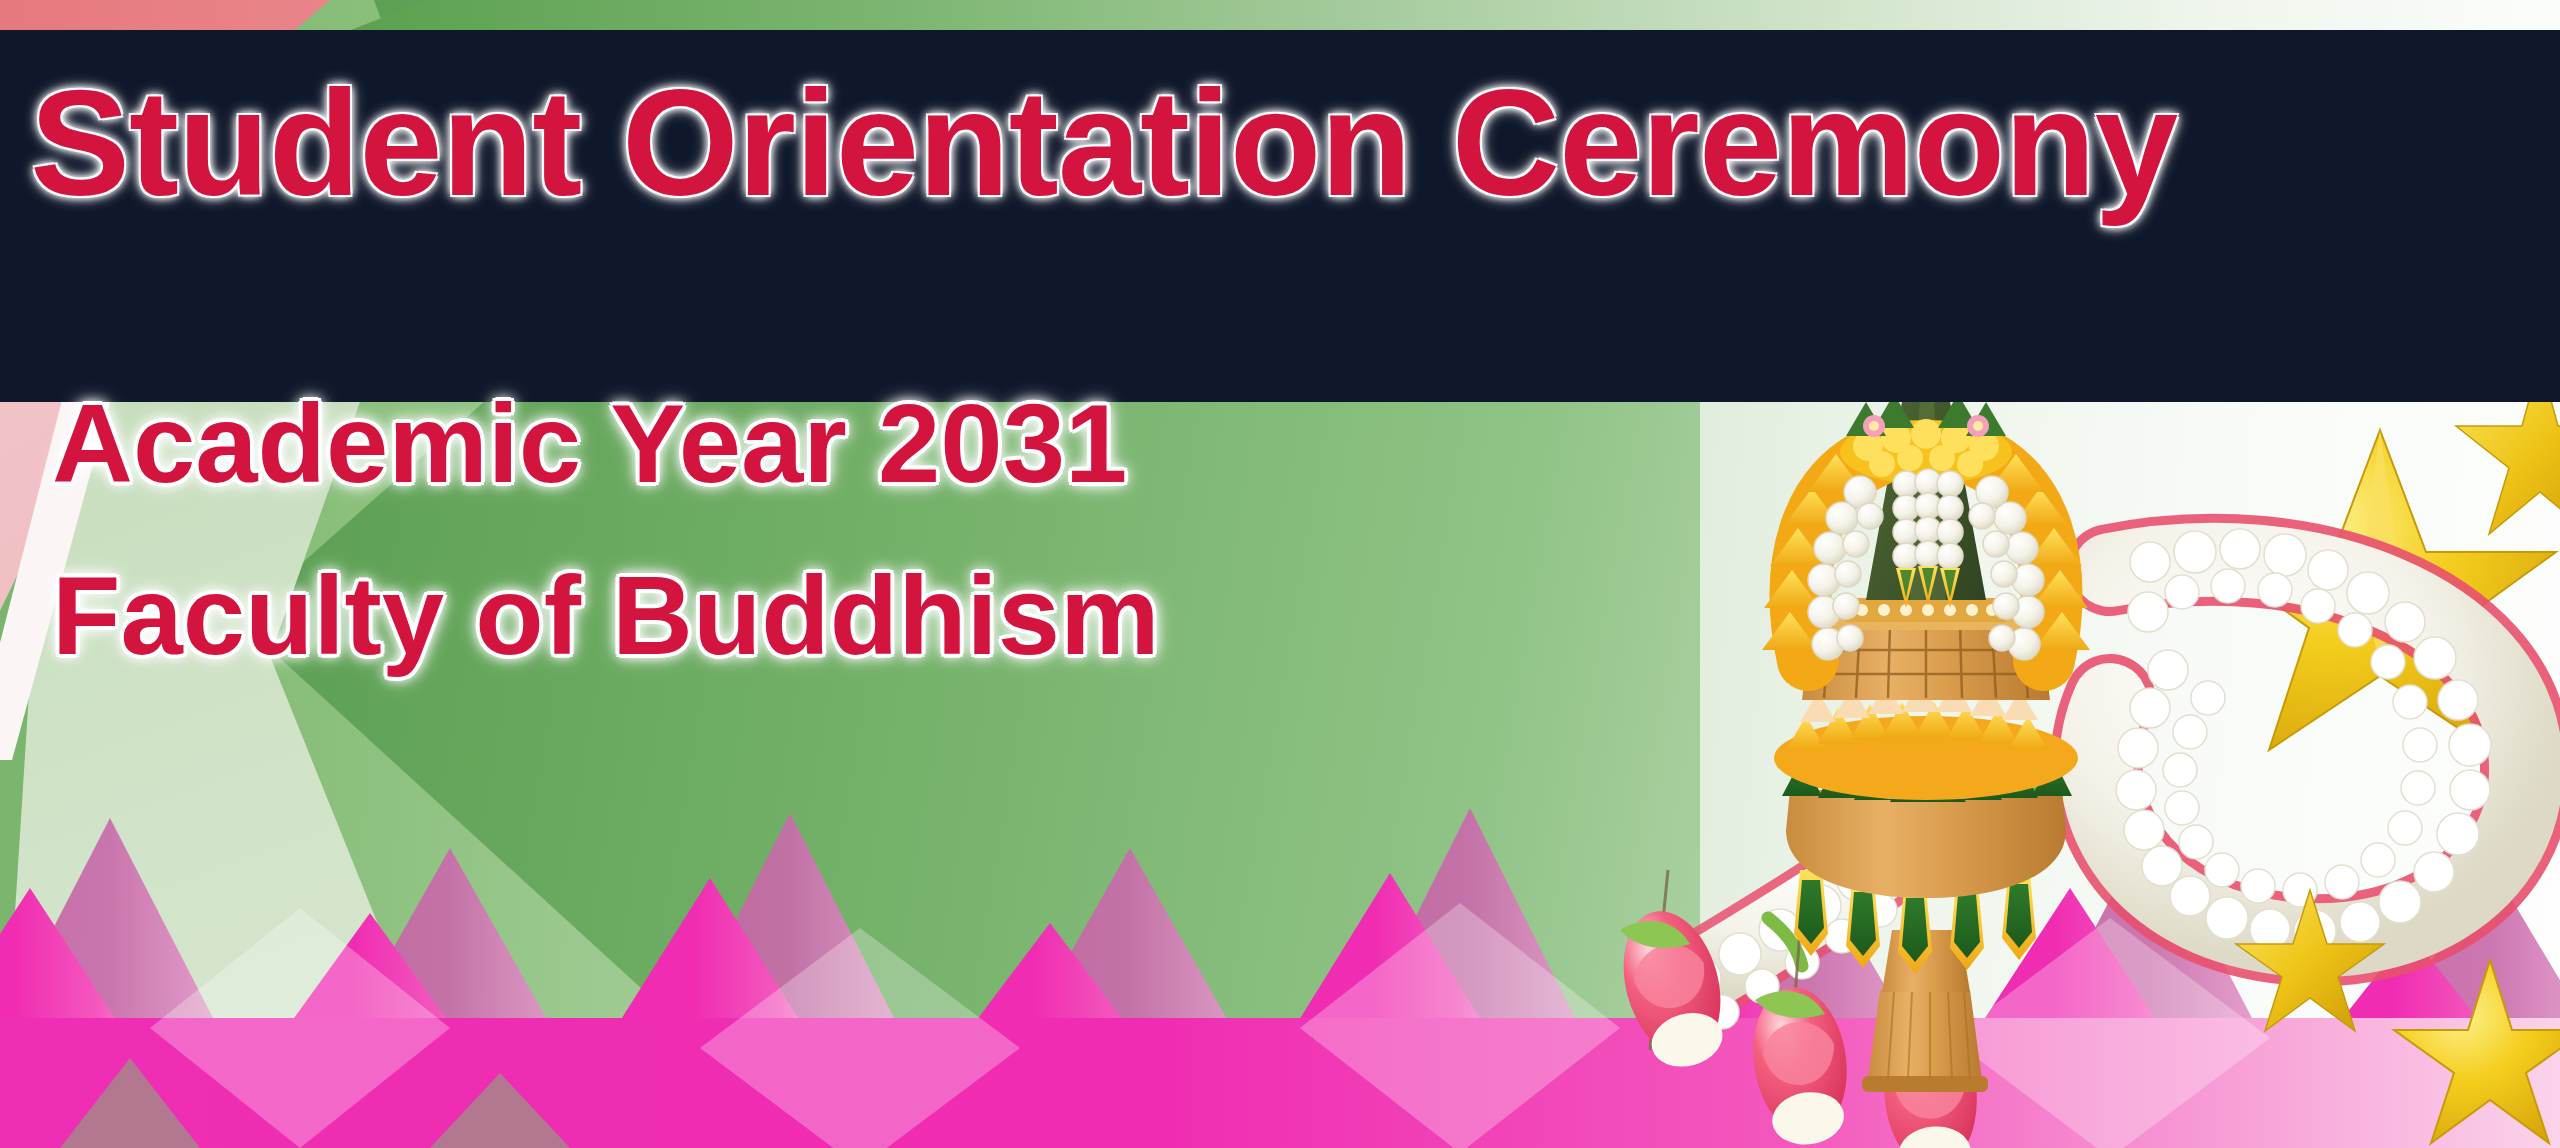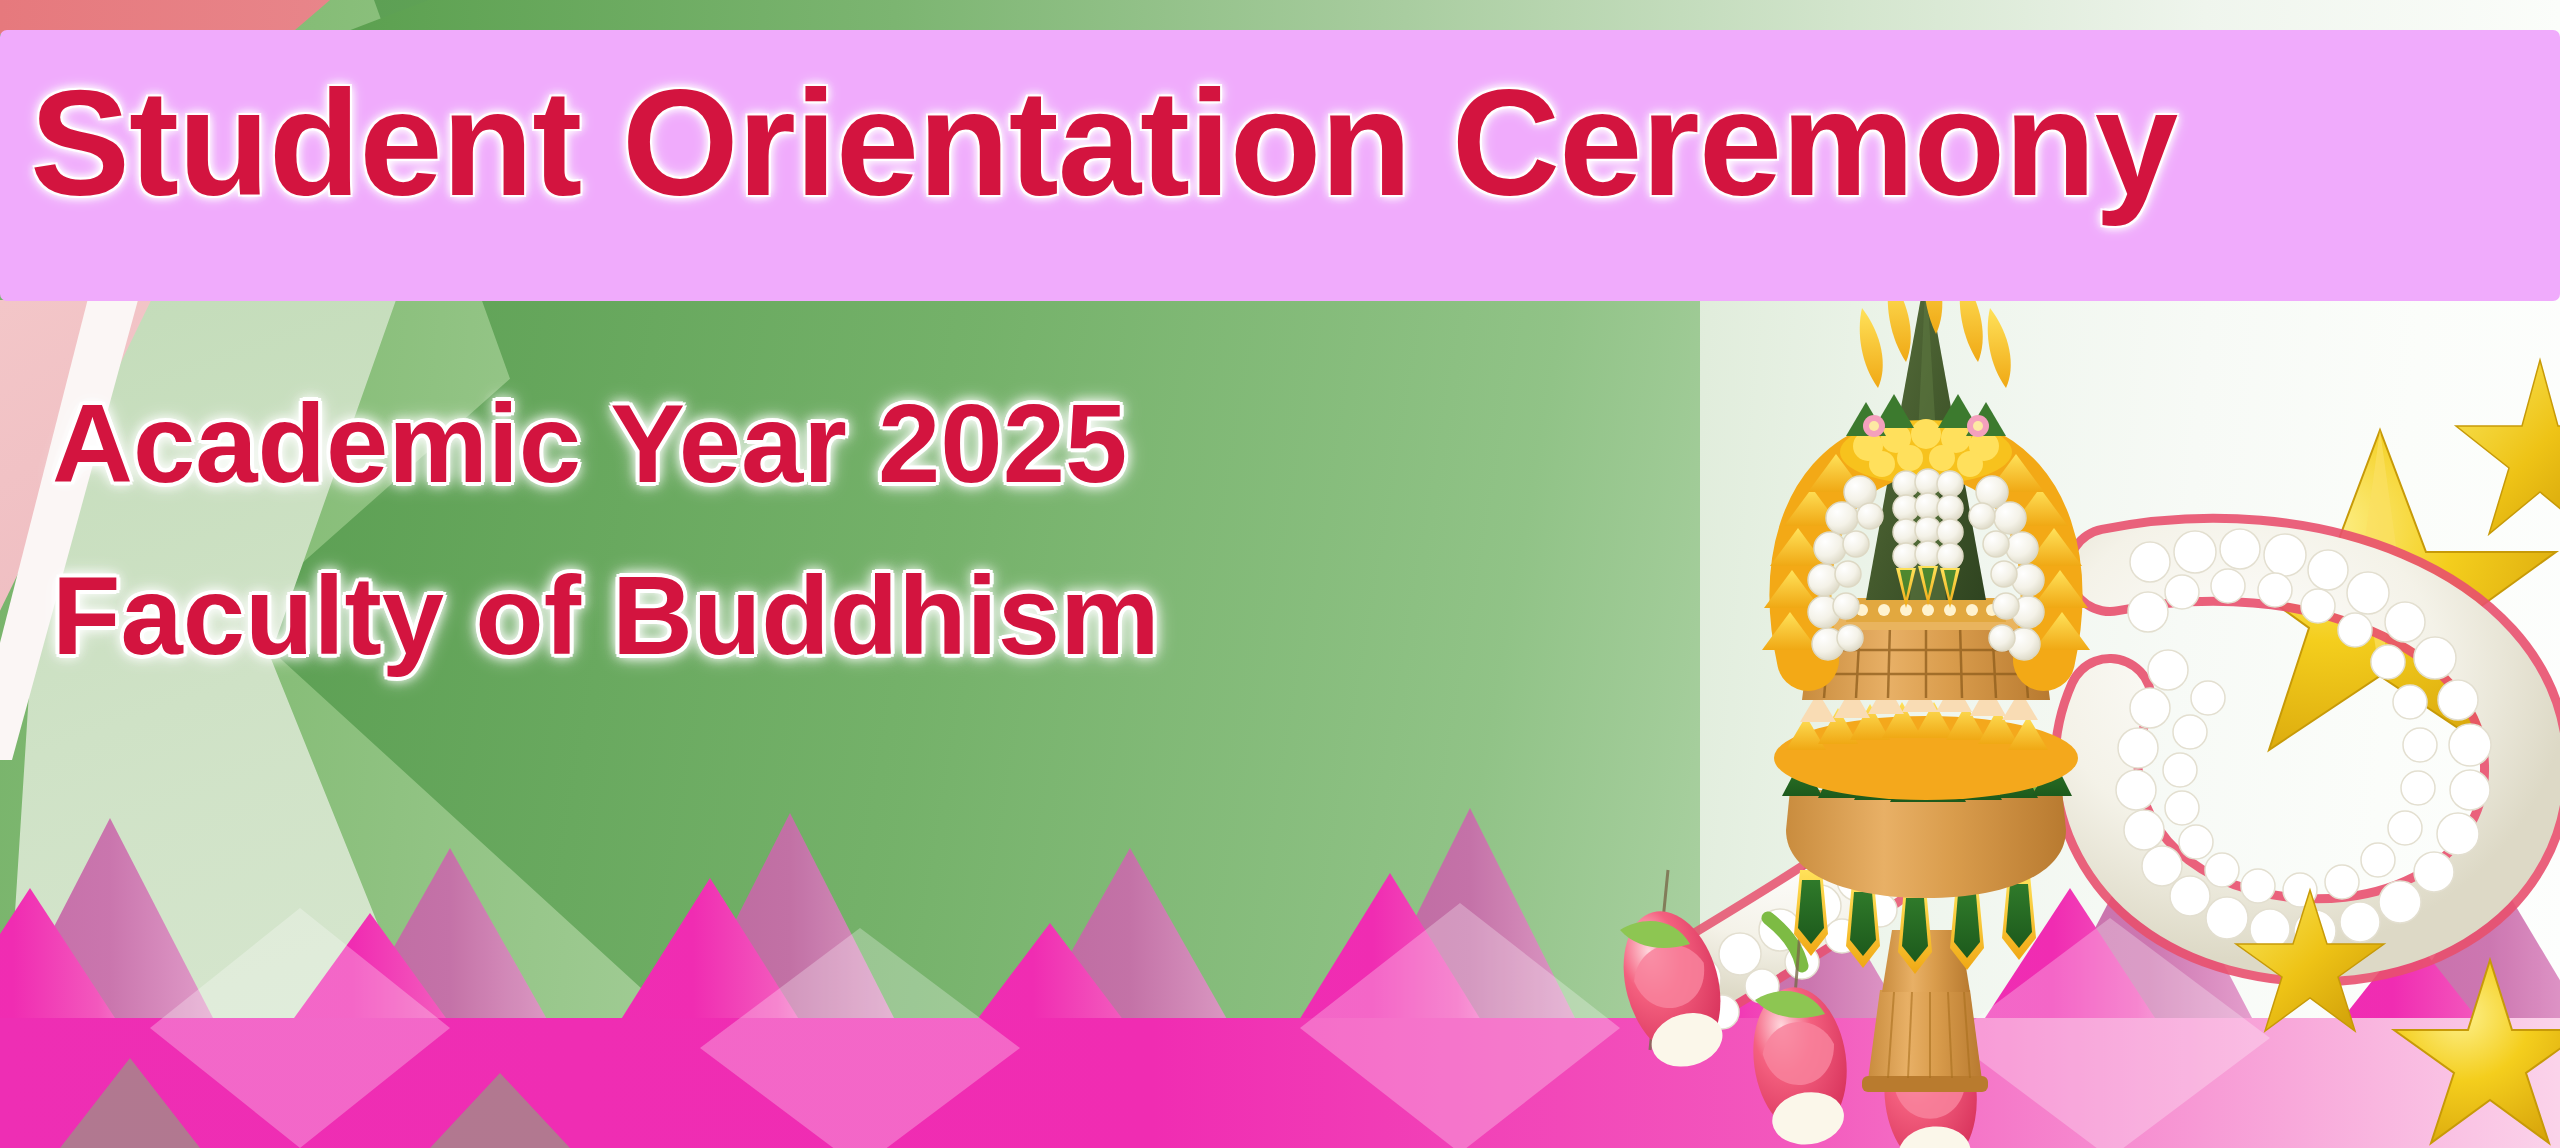--- a/index.html
+++ b/index.html
@@ -71,23 +71,22 @@
 
   
   .zig-wrap{
     position:absolute; left:0; bottom:0; width:2560px; height:420px;
     overflow:hidden;
   }
   .zig-wrap svg{ display:block; width:100%; height:100%; }
 
   
   .title-band{
-    position:absolute; left:0; top:30px; width:2560px; height:271px;
-    background:#f0abfc;
-    border-radius:7px;
+    position:absolute; left:0; top:30px; width:2560px; height:372px;
+    background:#0f172a;
   }
   .title-text{
     position:absolute; left:30px; top:38px;
     font-size:150px; font-weight:bold; line-height:1;
     letter-spacing:-1px;
     color:#d3143f;
     white-space:nowrap;
     text-shadow:
        0 0 10px #ffffff, 0 0 10px #ffffff, 0 0 16px #ffffff,
        2px 2px 0 rgba(255,255,255,.9), -2px -2px 0 rgba(255,255,255,.9),
@@ -607,20 +606,20 @@
         <polygon points="940,730 962,800 1036,800 976,843 999,913 940,870 881,913 904,843 844,800 918,800" fill="url(#gGold)" stroke="#c79a08" stroke-width="2"></polygon>
       </g>
     </svg>
   </div>
 
   <div class="title-band">
     <div class="title-text">Student Orientation Ceremony</div>
   </div>
 
   <div class="lines">
-    <div class="hline l1">Academic Year 2025</div>
+    <div class="hline l1">Academic Year 2031</div>
     <div class="hline l2">Faculty of Buddhism</div>
   </div>
 
   <div class="details">
   </div>
 
 </div>
 
 </body></html>

